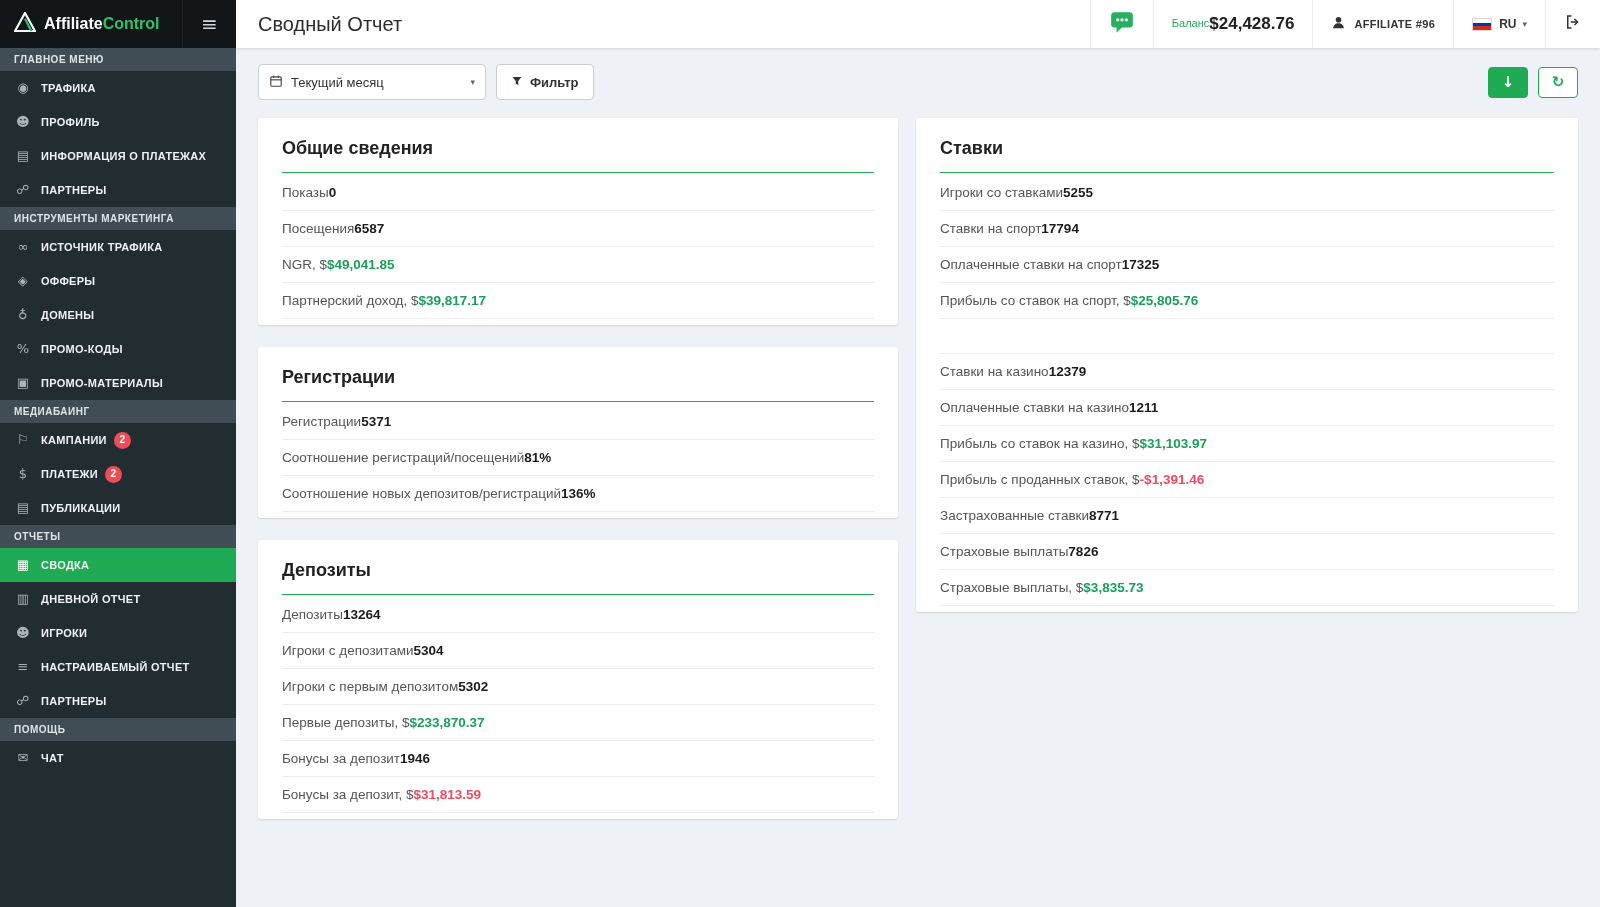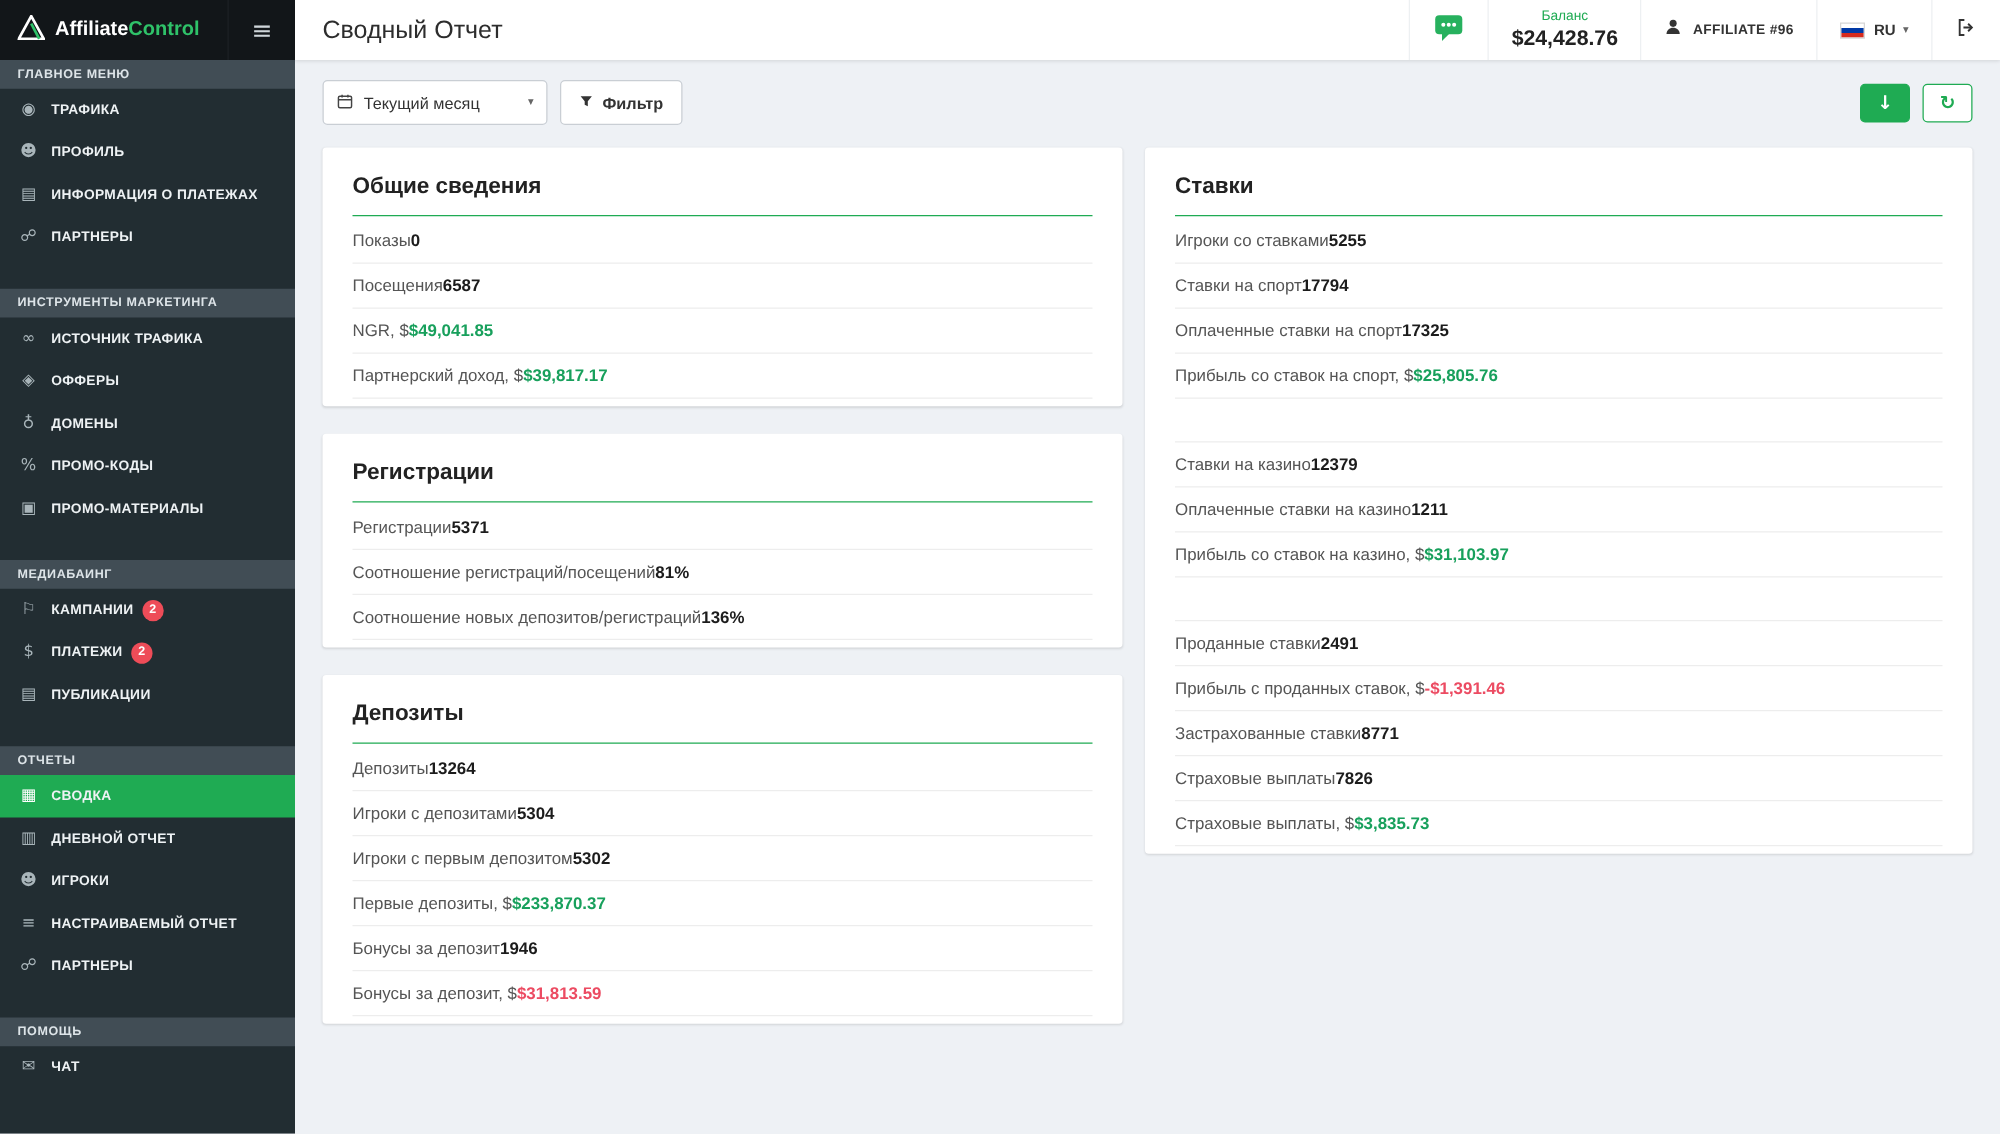--- a/index.html
+++ b/index.html
@@ -14,51 +14,51 @@
   }
   
   .sidebar{width:236px;flex:0 0 236px;background:var(--sidebar_bg);height:100%;display:flex;flex-direction:column;}
   .brand{height:48px;flex:0 0 48px;background:var(--brand_bg);display:flex;align-items:center;padding-left:14px;}
   .brand-name{font-size:16px;font-weight:bold;color:#fff;margin-left:8px;white-space:nowrap;}
   .brand-name .green{color:#2fc269;}
   .hamburger{margin-left:auto;width:54px;height:48px;display:flex;align-items:center;justify-content:center;
     color:#cfd6da;font-size:20px;cursor:pointer;border-left:1px solid #1c2124;font-family:"DejaVu Sans",sans-serif;}
   .menu{flex:1;overflow:hidden;}
   .menu-section{margin-top:0;}
-  .menu-section + .menu-section{margin-top:24px;}
+  .menu-section + .menu-section{margin-top:0;}
   .section-title{background:var(--sidebar_header_bg);color:#dde4e8;font-size:10px;font-weight:bold;
     letter-spacing:.5px;padding:6px 14px;}
   .side-item{display:flex;align-items:center;padding:8px 14px;color:#eef2f4;font-size:11px;font-weight:bold;
     letter-spacing:.3px;cursor:pointer;text-decoration:none;line-height:18px;}
   .side-item .mi{width:18px;flex:0 0 18px;text-align:center;color:#a9b5ba;font-size:13px;margin-right:9px;
     font-family:"DejaVu Sans",sans-serif;font-weight:normal;}
   .side-item[data-active="true"]{background:var(--accent);}
   .side-item[data-active="true"] .mi{color:#fff;}
   .badge{background:var(--badge);color:#fff;font-size:10px;font-weight:bold;min-width:17px;height:17px;
     border-radius:50%;display:inline-flex;align-items:center;justify-content:center;margin-left:7px;}
   .badge:empty{display:none;}
   
   .main{flex:1;display:flex;flex-direction:column;height:100%;}
   .topbar{height:48px;flex:0 0 48px;background:#fff;display:flex;align-items:stretch;
     box-shadow:0 1px 3px rgba(0,0,0,.12);position:relative;z-index:3;}
   .page-title{font-size:20px;font-weight:500;color:#2d2d2d;align-self:center;margin-left:22px;}
   .topbar-right{margin-left:auto;display:flex;align-items:stretch;}
   .tb-seg{display:flex;align-items:center;padding:0 18px;border-left:1px solid #edf0f2;cursor:default;}
   .tb-seg.clickable{cursor:pointer;}
-  .balance{display:flex;flex-direction:column;justify-content:center;line-height:1.25;}
+  .balance{display:flex;justify-content:center;line-height:1.25;}
   .balance-label{color:var(--accent);font-size:11px;}
   .balance-value{color:#222;font-size:17px;font-weight:bold;}
   .account-label{font-size:11px;font-weight:bold;color:#333;letter-spacing:.3px;margin-left:8px;}
   .flag{width:20px;height:13px;border:1px solid #d6d6d6;display:inline-block;margin-right:7px;
     background:linear-gradient(to bottom,#fff 0 33%,#0039a6 33% 66%,#d52b1e 66% 100%);}
   .lang-label{font-size:12px;font-weight:bold;color:#333;}
   .chev{font-size:9px;color:#666;margin-left:6px;font-family:"DejaVu Sans",sans-serif;}
   
   .toolbar{display:flex;align-items:center;gap:10px;padding:16px 22px 12px 22px;}
-  .period-select{background:#fff;border:1px solid #c9ced4;border-radius:4px;height:36px;width:180px;
+  .period-select{background:#fff;border:1px solid #c9ced4;border-radius:4px;height:36px;width:228px;
     display:flex;align-items:center;padding:0 10px;font-size:13px;color:#333;cursor:pointer;gap:8px;}
   .period-select .chev{margin-left:auto;}
   .filter-btn{background:#fff;border:1px solid #c9ced4;border-radius:4px;height:36px;padding:0 14px;
     display:flex;align-items:center;gap:7px;font-size:13px;font-weight:700;color:#333;cursor:pointer;
     font-family:"Liberation Sans",sans-serif;}
   .toolbar-spacer{flex:1;}
   .sq-btn{width:40px;height:31px;border-radius:4px;display:flex;align-items:center;justify-content:center;
     font-size:15px;font-weight:bold;cursor:pointer;font-family:"DejaVu Sans",sans-serif;}
   .dl-btn{background:var(--accent);border:1px solid var(--accent);color:#fff;}
   .refresh-btn{background:#fff;border:1px solid var(--accent);color:var(--accent);}
@@ -433,24 +433,20 @@
               <div class="stat-row">
                 <span class="stat-label">Оплаченные ставки на казино</span>
                 <span class="stat-value">1211</span>
               </div>
 
               <div class="stat-row">
                 <span class="stat-label">Прибыль со ставок на казино, $</span>
                 <span class="stat-value" data-color="green">$31,103.97</span>
               </div>
 
-              <div class="stat-row" data-gap="true">
-                <span class="stat-label">Проданные ставки</span>
-                <span class="stat-value">2491</span>
-              </div>
 
               <div class="stat-row">
                 <span class="stat-label">Прибыль с проданных ставок, $</span>
                 <span class="stat-value" data-color="red">-$1,391.46</span>
               </div>
 
               <div class="stat-row">
                 <span class="stat-label">Застрахованные ставки</span>
                 <span class="stat-value">8771</span>
               </div>

